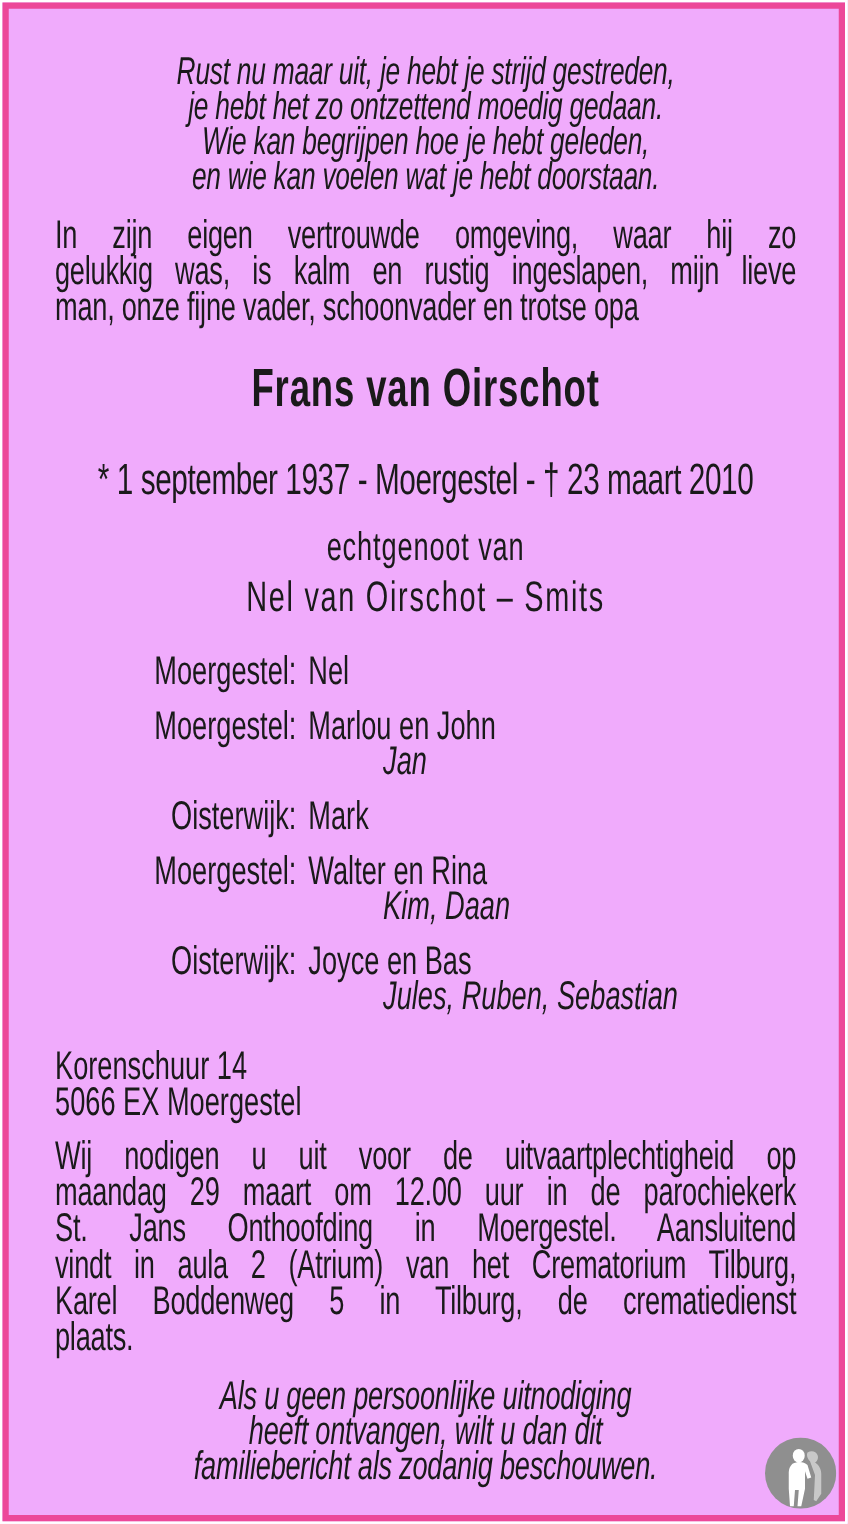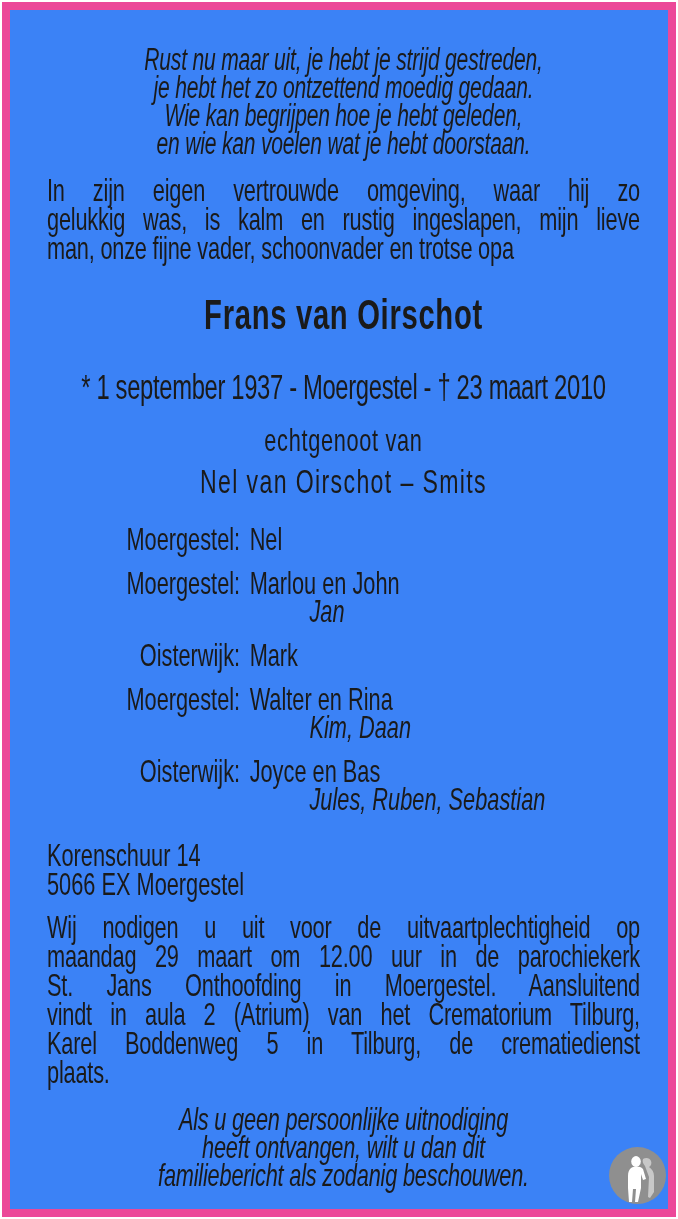--- a/index.html
+++ b/index.html
@@ -3,22 +3,22 @@
 <meta charset="utf-8">
 <style>
   html, body { margin: 0; padding: 0; background: #ffffff; }
   body {
     width: 678px; height: 1219px; position: relative;
     font-family: "Liberation Sans", "DejaVu Sans", sans-serif;
     color: #1a1a1a;
   }
   .notice {
     position: absolute; inset: 2px;
-    border: 8px solid #ec4899;
-    background: #3b82f6;
+    border: 5px solid #ec4899;
+    background: #f0abfc;
     overflow: hidden;
   }
   .content {
     position: absolute; top: 0; left: 37px;
   }
   
   .condense {
     width: 872px;
     transform: scaleX(0.68);
     transform-origin: 0 0;

